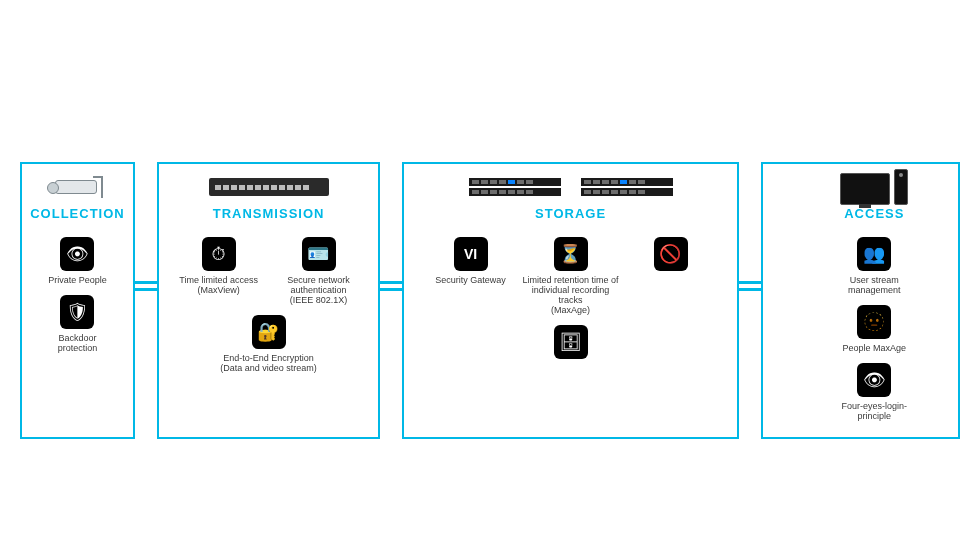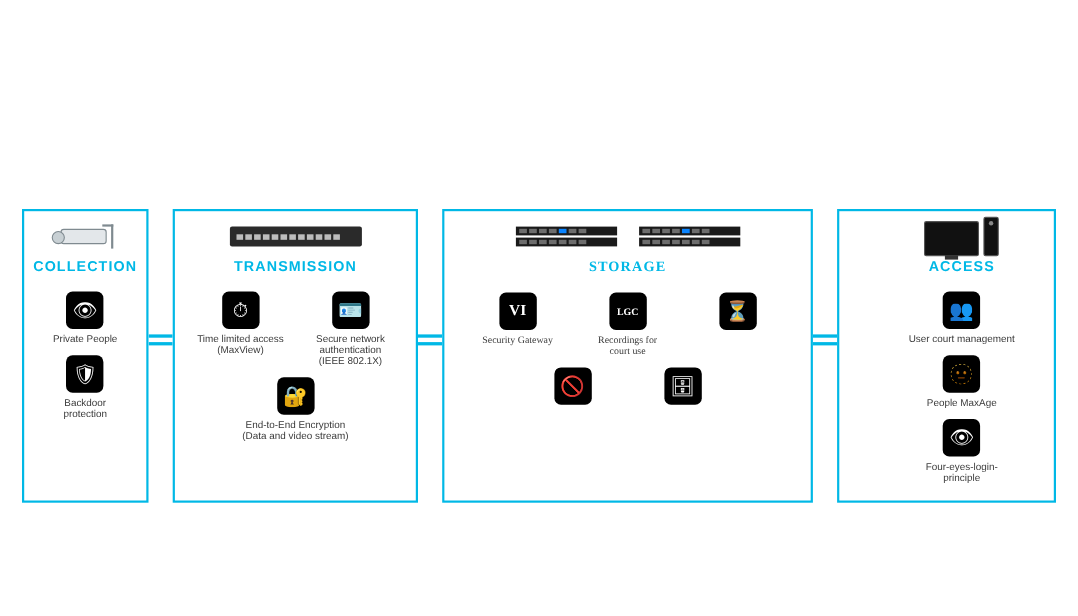--- a/index.html
+++ b/index.html
@@ -14,21 +14,20 @@
   .wrap {
     position: absolute;
     left: 20px;
     top: 162px;
     width: 940px;
   }
   .row {
     display: flex;
     align-items: stretch;
     justify-content: flex-start;
-    margin-top: 28px;
   }
   .sec {
     background: #ffffff;
     border: 2px solid #00b8e6;
     box-sizing: border-box;
     padding: 6px 4px 10px 4px;
     position: relative;
   }
   .conn {
     display: flex;
@@ -249,21 +248,21 @@
           <div class="lbl">End-to-End Encryption<br>(Data and video stream)</div>
         </div>
       </div>
     </div>
 
     <div class="conn">
         <div class="bar"></div>
         <div class="bar"></div>
       </div>
 
-    <div class="sec" style="width:340px;font-family:Liberation Serif, serif;">
+    <div class="sec" style="width:340px;">
       <div class="hardware">
         <div class="server">
           <div class="unit">
               <div class="bay"></div>
               <div class="bay"></div>
               <div class="bay"></div>
               <div class="bay"></div>
               <div class="led"></div>
               <div class="bay"></div>
               <div class="bay"></div>
@@ -299,25 +298,22 @@
             </div>
         </div>
       </div>
       <div class="title">STORAGE</div>
       <div class="feat-grid">
         <div class="feat wide">
           <div class="iconbox" style="font-size:14px;font-weight:bold;">VI</div>
           <div class="lbl">Security Gateway</div>
         </div>
         <div class="feat wide">
-          <div class="iconbox" style="font-size:9px;font-weight:bold;">LGC</div>
-          <div class="lbl">Recordings for<br>court use</div>
-        </div>
-        <div class="feat wide">
           <div class="iconbox">⏳</div>
+          <div class="lbl">Limited retention time of<br>individual recording tracks<br>(MaxAge)</div>
         </div>
         <div class="feat wide">
           <div class="iconbox">🚫</div>
         </div>
         <div class="feat wide">
           <div class="iconbox">🗄</div>
         </div>
       </div>
     </div>
 
@@ -330,21 +326,21 @@
       <div class="hardware">
         <div class="pc">
             <div class="monitor"></div>
             <div class="tower"></div>
           </div>
       </div>
       <div class="title">ACCESS</div>
       <div class="feat-grid">
         <div class="feat wide">
           <div class="iconbox">👥</div>
-          <div class="lbl">User court management</div>
+          <div class="lbl">User stream management</div>
         </div>
         <div class="feat wide">
           <div class="iconbox">🫥</div>
           <div class="lbl">People MaxAge</div>
         </div>
         <div class="feat wide">
           <div class="iconbox">👁</div>
           <div class="lbl">Four-eyes-login-<br>principle</div>
         </div>
       </div>

